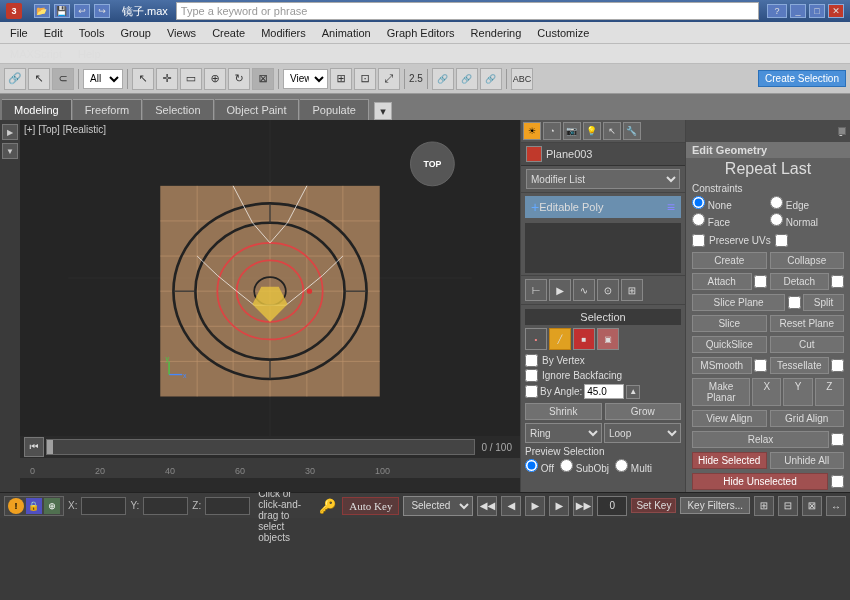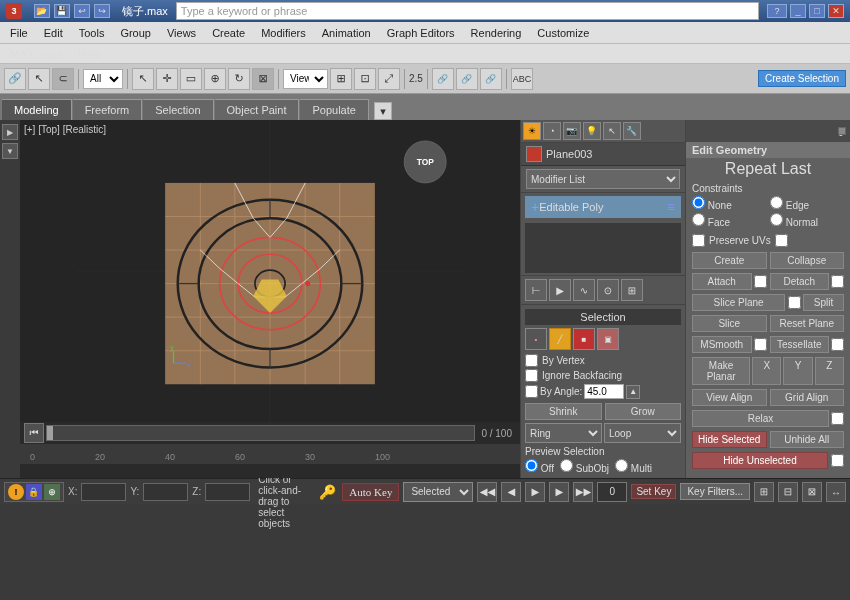--- a/index.html
+++ b/index.html
@@ -474,20 +474,24 @@
           <input type="checkbox" style="">
           <div class="geo-btn-wide">Split</div>
         </div>
       </div>
 
       <div class="two-btn-row">
         <div class="geo-btn">Slice</div>
         <div class="geo-btn">Reset Plane</div>
       </div>
 
+      <div class="two-btn-row">
+        <div class="geo-btn">QuickSlice</div>
+        <div class="geo-btn">Cut</div>
+      </div>
 
       <div class="two-btn-row">
         <div class="btn-with-check" style="flex:1;">
           <div class="geo-btn-wide">MSmooth</div>
           <input type="checkbox" style="">
         </div>
         <div class="btn-with-check" style="flex:1;">
           <div class="geo-btn-wide">Tessellate</div>
           <input type="checkbox" style="">
         </div>

